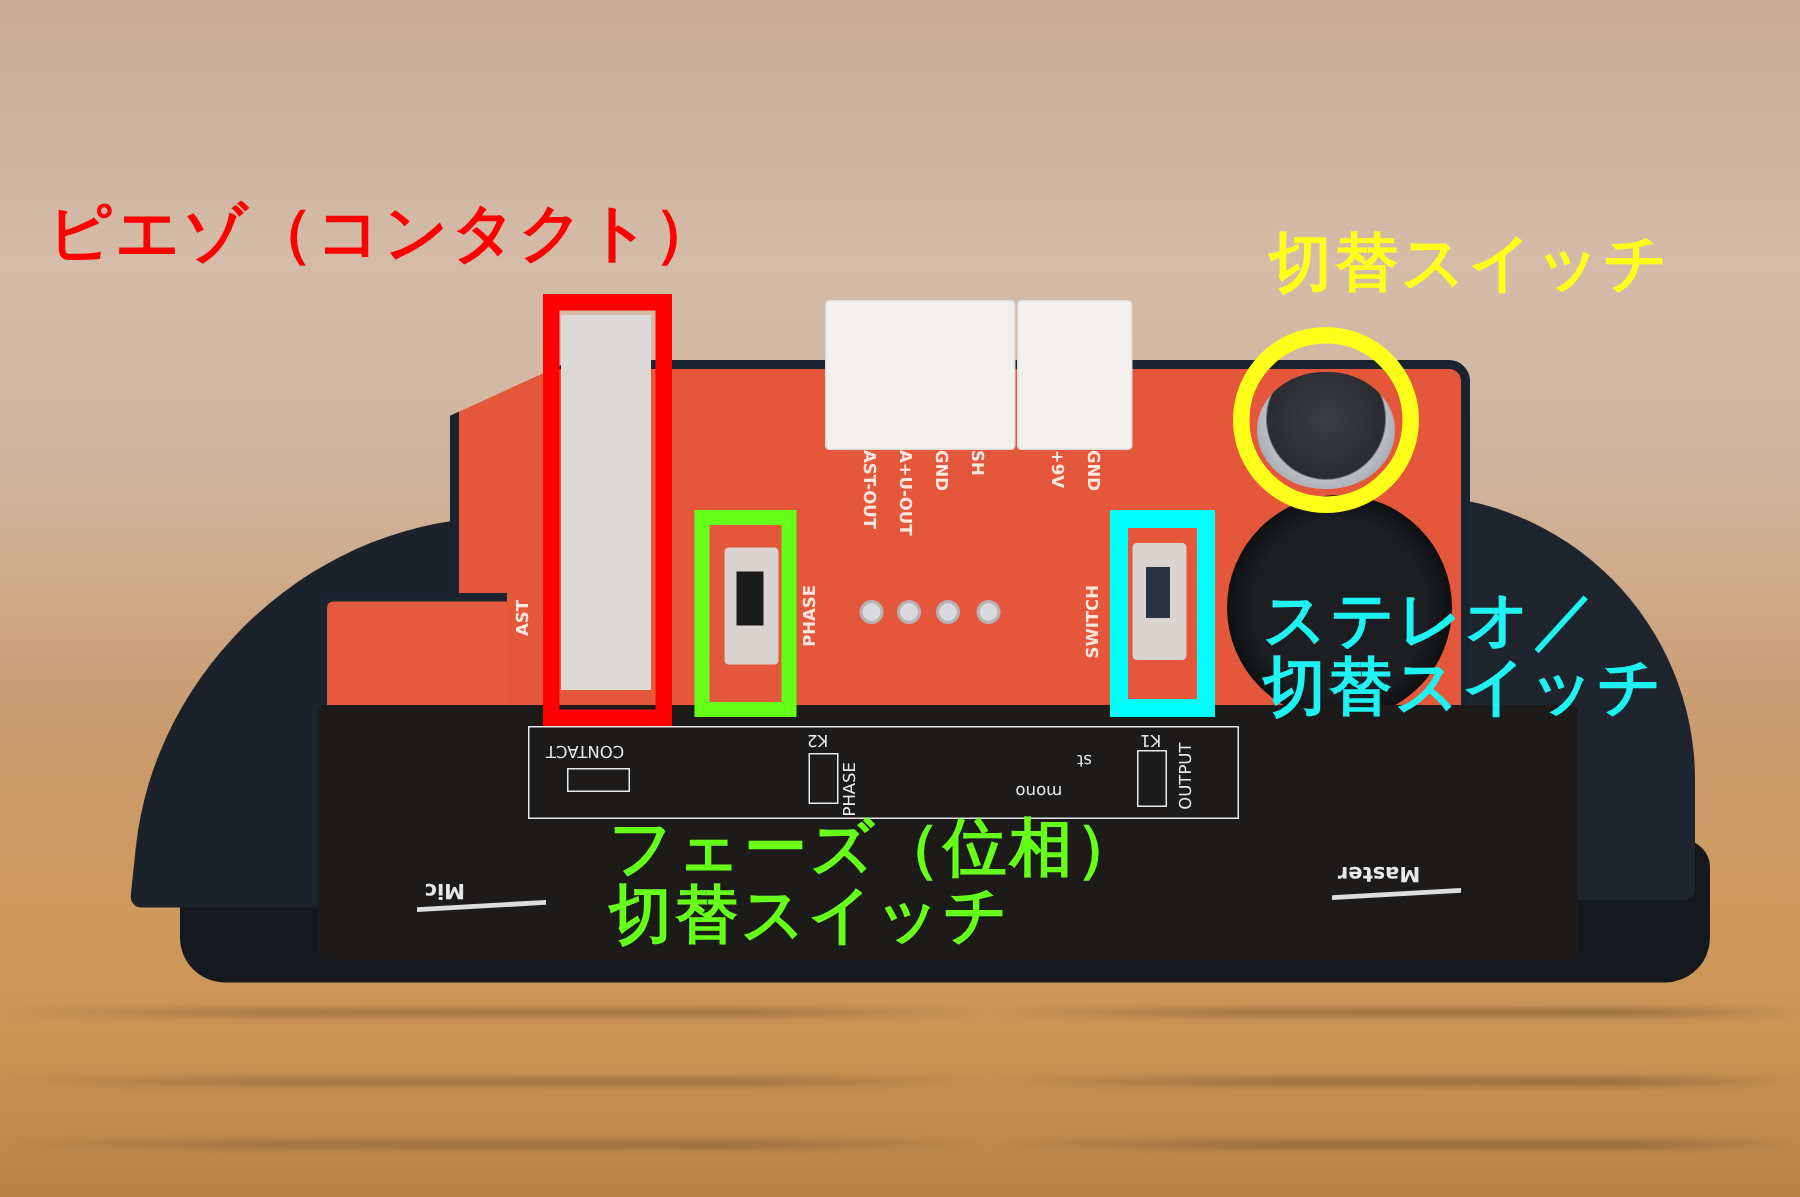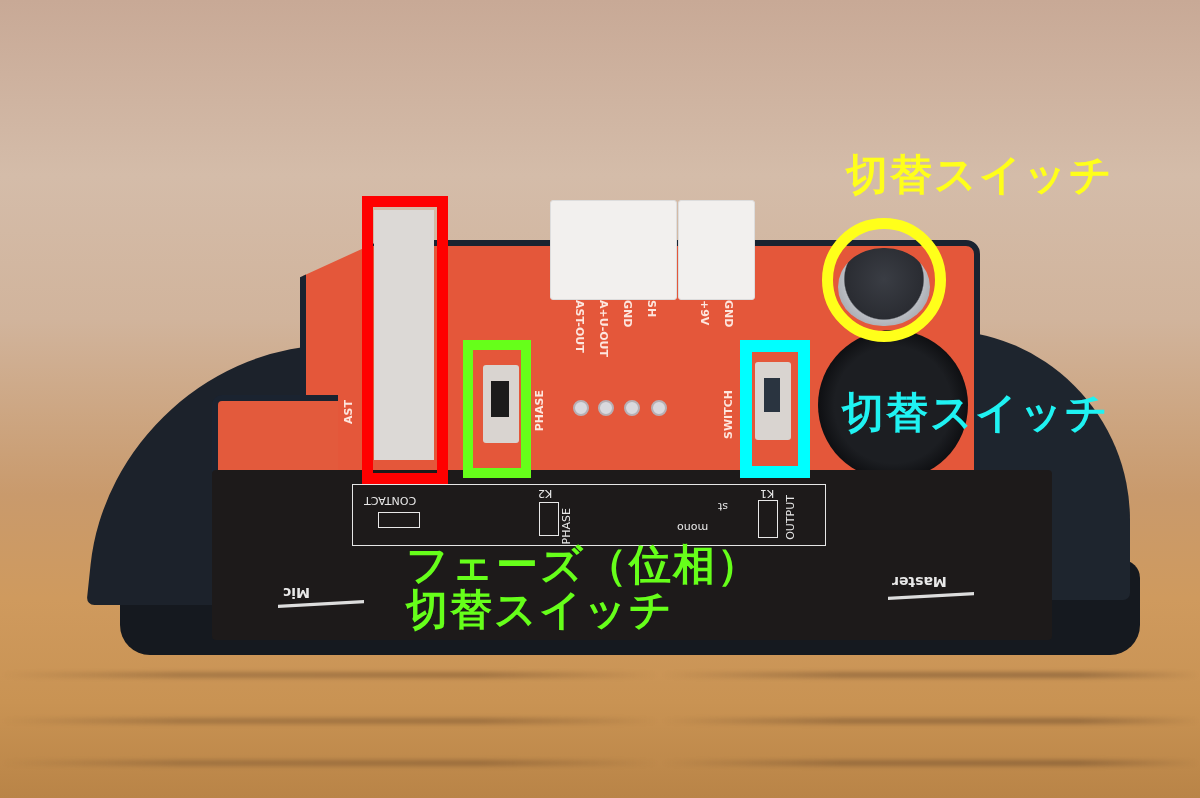--- a/index.html
+++ b/index.html
@@ -113,23 +113,25 @@
 <div style="position:absolute;left:278px;top:600px;width:86px;height:8px;background:#ddd;clip-path:polygon(0 60%,100% 0,100% 40%,0 100%);"></div>
 <span class="legend-mark" style="left:892px;top:574px;">Master</span>
 <div style="position:absolute;left:888px;top:592px;width:86px;height:8px;background:#ddd;clip-path:polygon(0 60%,100% 0,100% 40%,0 100%);"></div>
 
 <div class="box" style="left:362px;top:196px;width:86px;height:288px;border:11px solid #ff0000;"></div>
 <div class="box" style="left:463px;top:340px;width:68px;height:138px;border:10px solid #66ff1a;"></div>
 <div class="box" style="left:740px;top:340px;width:70px;height:138px;border:12px solid #00ffff;"></div>
 <div class="ring" style="left:822px;top:218px;width:124px;height:124px;border:11px solid #ffff1a;"></div>
 
 <div class="anno" style="left:32px;top:132px;font-size:42px;color:#ff0000;">
+  <div>ピエゾ（コンタクト）</div>
 </div>
 <div class="anno" style="left:846px;top:152px;font-size:42px;color:#ffff1a;">
   <div>切替スイッチ</div>
 </div>
 <div class="anno" style="left:842px;top:390px;font-size:42px;color:#1ff2f2;">
+  <div>ステレオ／</div>
   <div>切替スイッチ</div>
 </div>
 <div class="anno" style="left:406px;top:542px;font-size:42px;color:#66ff1a;">
   <div>フェーズ（位相）</div>
   <div>切替スイッチ</div>
 </div>
 
 </body></html>

